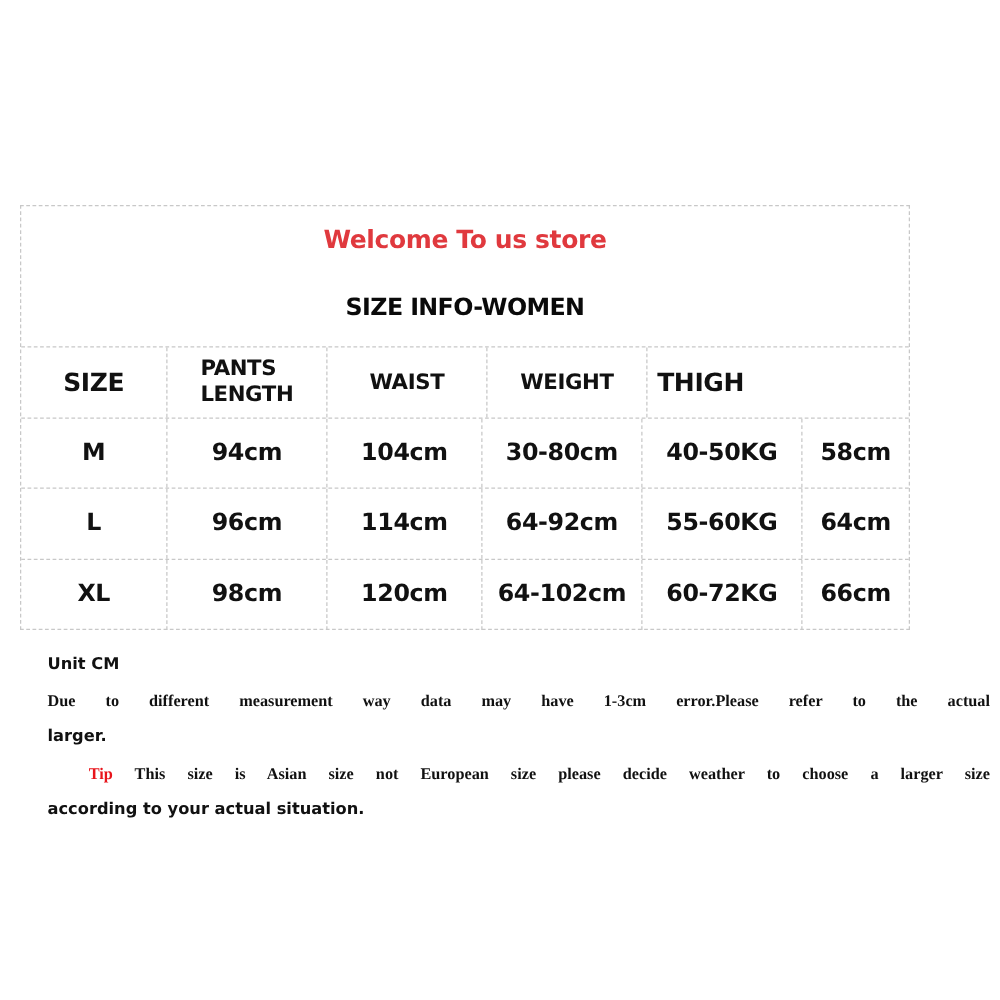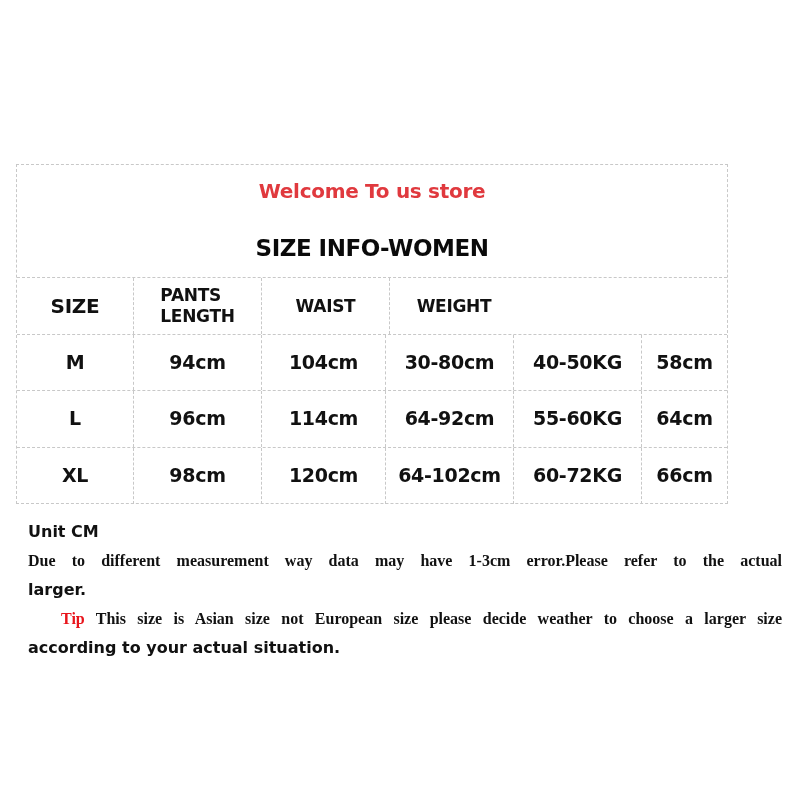--- a/index.html
+++ b/index.html
@@ -16,21 +16,21 @@
       position: absolute; left: 0; top: 0; width: 100%; height: 113px;
       border-bottom: 1px dashed #c8c8c8;
     }
     .welcome {
       position: absolute; left: 0; width: 100%; top: 14px;
       text-align: center; font-weight: bold; font-size: 20px; color: #e0393e;
       letter-spacing: -0.3px;
     }
     .size-title {
       position: absolute; left: 0; width: 100%; top: 70px;
-      text-align: center; font-weight: bold; font-size: 23px; color: #0a0a0a;
+      text-align: center; font-weight: bold; font-size: 19px; color: #0a0a0a;
       letter-spacing: -0.5px;
     }
     .grid {
       position: absolute; left: 0; top: 113px; width: 100%;
     }
     .row { display: flex; height: 56.5px; border-bottom: 1px dashed #c8c8c8; }
     .row:last-child { border-bottom: none; }
     .cell {
       display: flex; align-items: center; justify-content: center;
       text-align: left; font-weight: bold; font-size: 19px;
@@ -41,22 +41,22 @@
     .hdr .cell { font-size: 17px; }
     .hdr .cell.big { font-size: 20px; }
     .c0 { width: 117px; }
     .c1 { width: 128px; }
     .c2 { width: 124px; }
     .c3 { width: 128px; }
     .c4 { width: 128px; }
     .c5 { width: 85px; }
 
     .notes {
-      position: absolute; left: 28px; top: 517px; width: 754px;
-      font-weight: bold; font-size: 16px; line-height: 29px; color: #111;
+      position: absolute; left: 38px; top: 517px; width: 754px;
+      font-weight: bold; font-size: 13px; line-height: 29px; color: #111;
     }
     .notes p { text-align: justify; text-align-last: left; }
     .notes .just { text-align: justify; text-align-last: justify; word-spacing: 3px; font-family: Liberation Serif, serif; }
     .tip { color: #e8141b; margin-left: 33px; }
   </style>
 </head>
 <body>
 
 <div class="size-table">
   <div class="title-block">
@@ -68,20 +68,21 @@
     <div class="row hdr">
       <div class="cell c0 big">SIZE</div>
       <div class="cell c1">
         <span>
           <span>PANTS</span><br>
           <span>LENGTH</span>
         </span>
       </div>
       <div class="cell c3">WAIST</div>
       <div class="cell c4">WEIGHT</div>
+      <div class="cell c5 big">THIGH</div>
     </div>
 
     <div class="row">
       <div class="cell c0">M</div>
       <div class="cell c1">94cm</div>
       <div class="cell c2">104cm</div>
       <div class="cell c3">30-80cm</div>
       <div class="cell c4">40-50KG</div>
       <div class="cell c5">58cm</div>
     </div>

